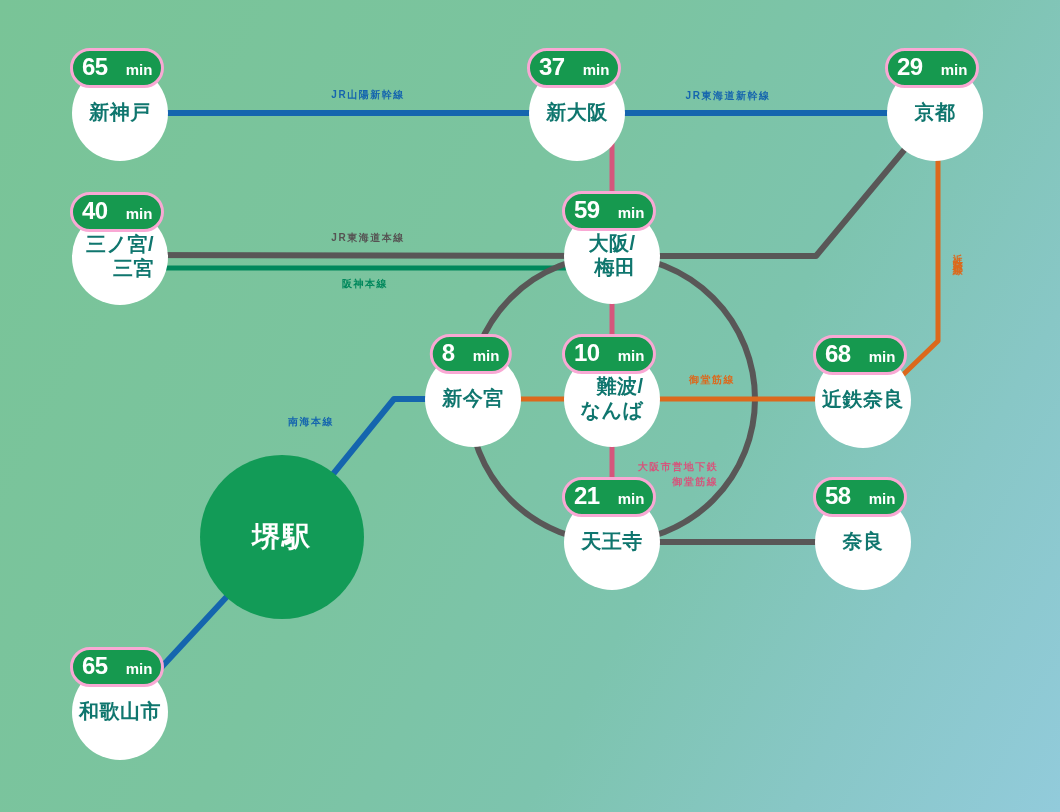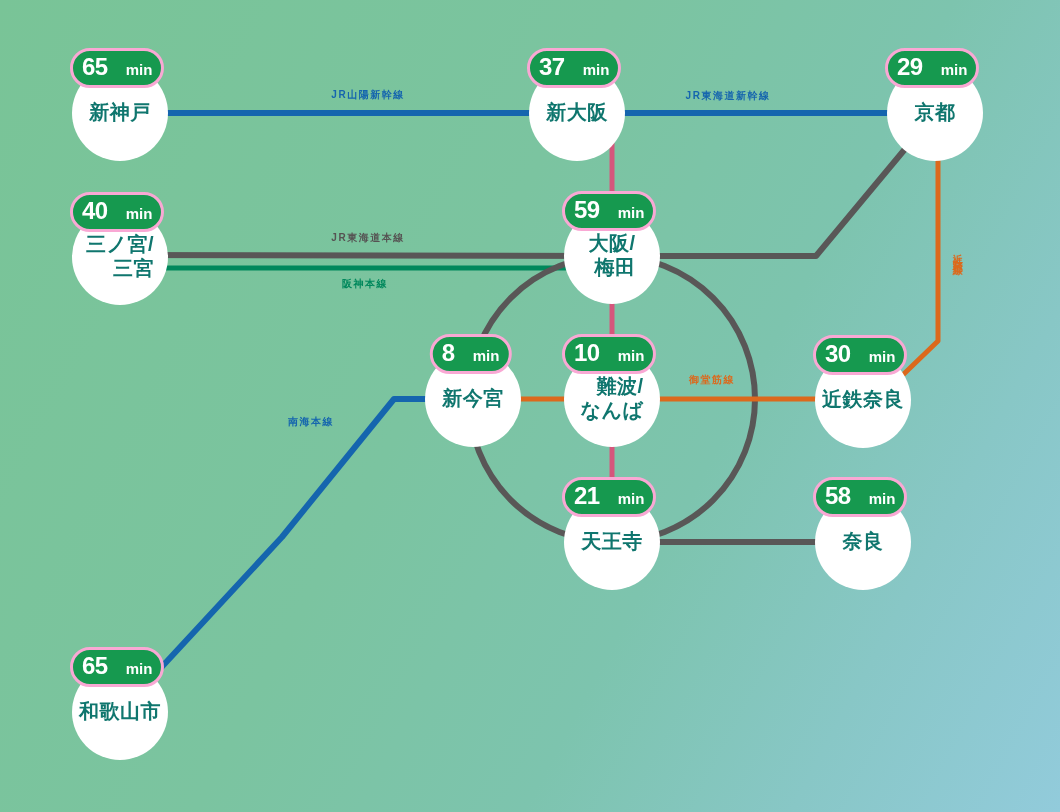--- a/index.html
+++ b/index.html
@@ -75,22 +75,27 @@
 
     <path d="M938 130 V341 L881 396" stroke-width="5" fill="none" stroke-linejoin="round" stroke="#dc691c"></path>
   </svg>
 
   <div class="rail-label lbl-blue" style="left:368px; top:95px;">JR山陽新幹線</div>
   <div class="rail-label lbl-blue" style="left:728px; top:96px;">JR東海道新幹線</div>
   <div class="rail-label lbl-gray" style="left:368px; top:238px;">JR東海道本線</div>
   <div class="rail-label lbl-green" style="left:348px; top:284px;margin-left:17px;">阪神本線</div>
   <div class="rail-label lbl-blue" style="left:311px; top:422px;">南海本線</div>
   <div class="rail-label lbl-orange" style="left:712px; top:380px;">御堂筋線</div>
+  <div class="rail-label lbl-pink" style="left:678px; top:474px;">大阪市営地下鉄
+御堂筋線</div>
   <div class="rail-label lbl-orange vertical" style="left:957px; top:253px;">近鉄京都線</div>
 
+  <div class="origin-circle">
+    <div class="origin-name">堺駅</div>
+  </div>
 
   <div class="station" style="left:72px; top:65px;">
     <div class="badge">
         <span class="num">65</span>
         <span class="unit">min</span>
       </div>
     <div class="station-name">新神戸</div>
   </div>
 
   <div class="station" style="left:72px; top:209px;">
@@ -139,21 +144,21 @@
     <div class="badge">
         <span class="num">10</span>
         <span class="unit">min</span>
       </div>
     <div class="station-name">難波/
 なんば</div>
   </div>
 
   <div class="station" style="left:815px; top:352px;">
     <div class="badge">
-        <span class="num">30</span>
+        <span class="num">68</span>
         <span class="unit">min</span>
       </div>
     <div class="station-name">近鉄奈良</div>
   </div>
 
   <div class="station" style="left:564px; top:494px;">
     <div class="badge">
         <span class="num">21</span>
         <span class="unit">min</span>
       </div>

